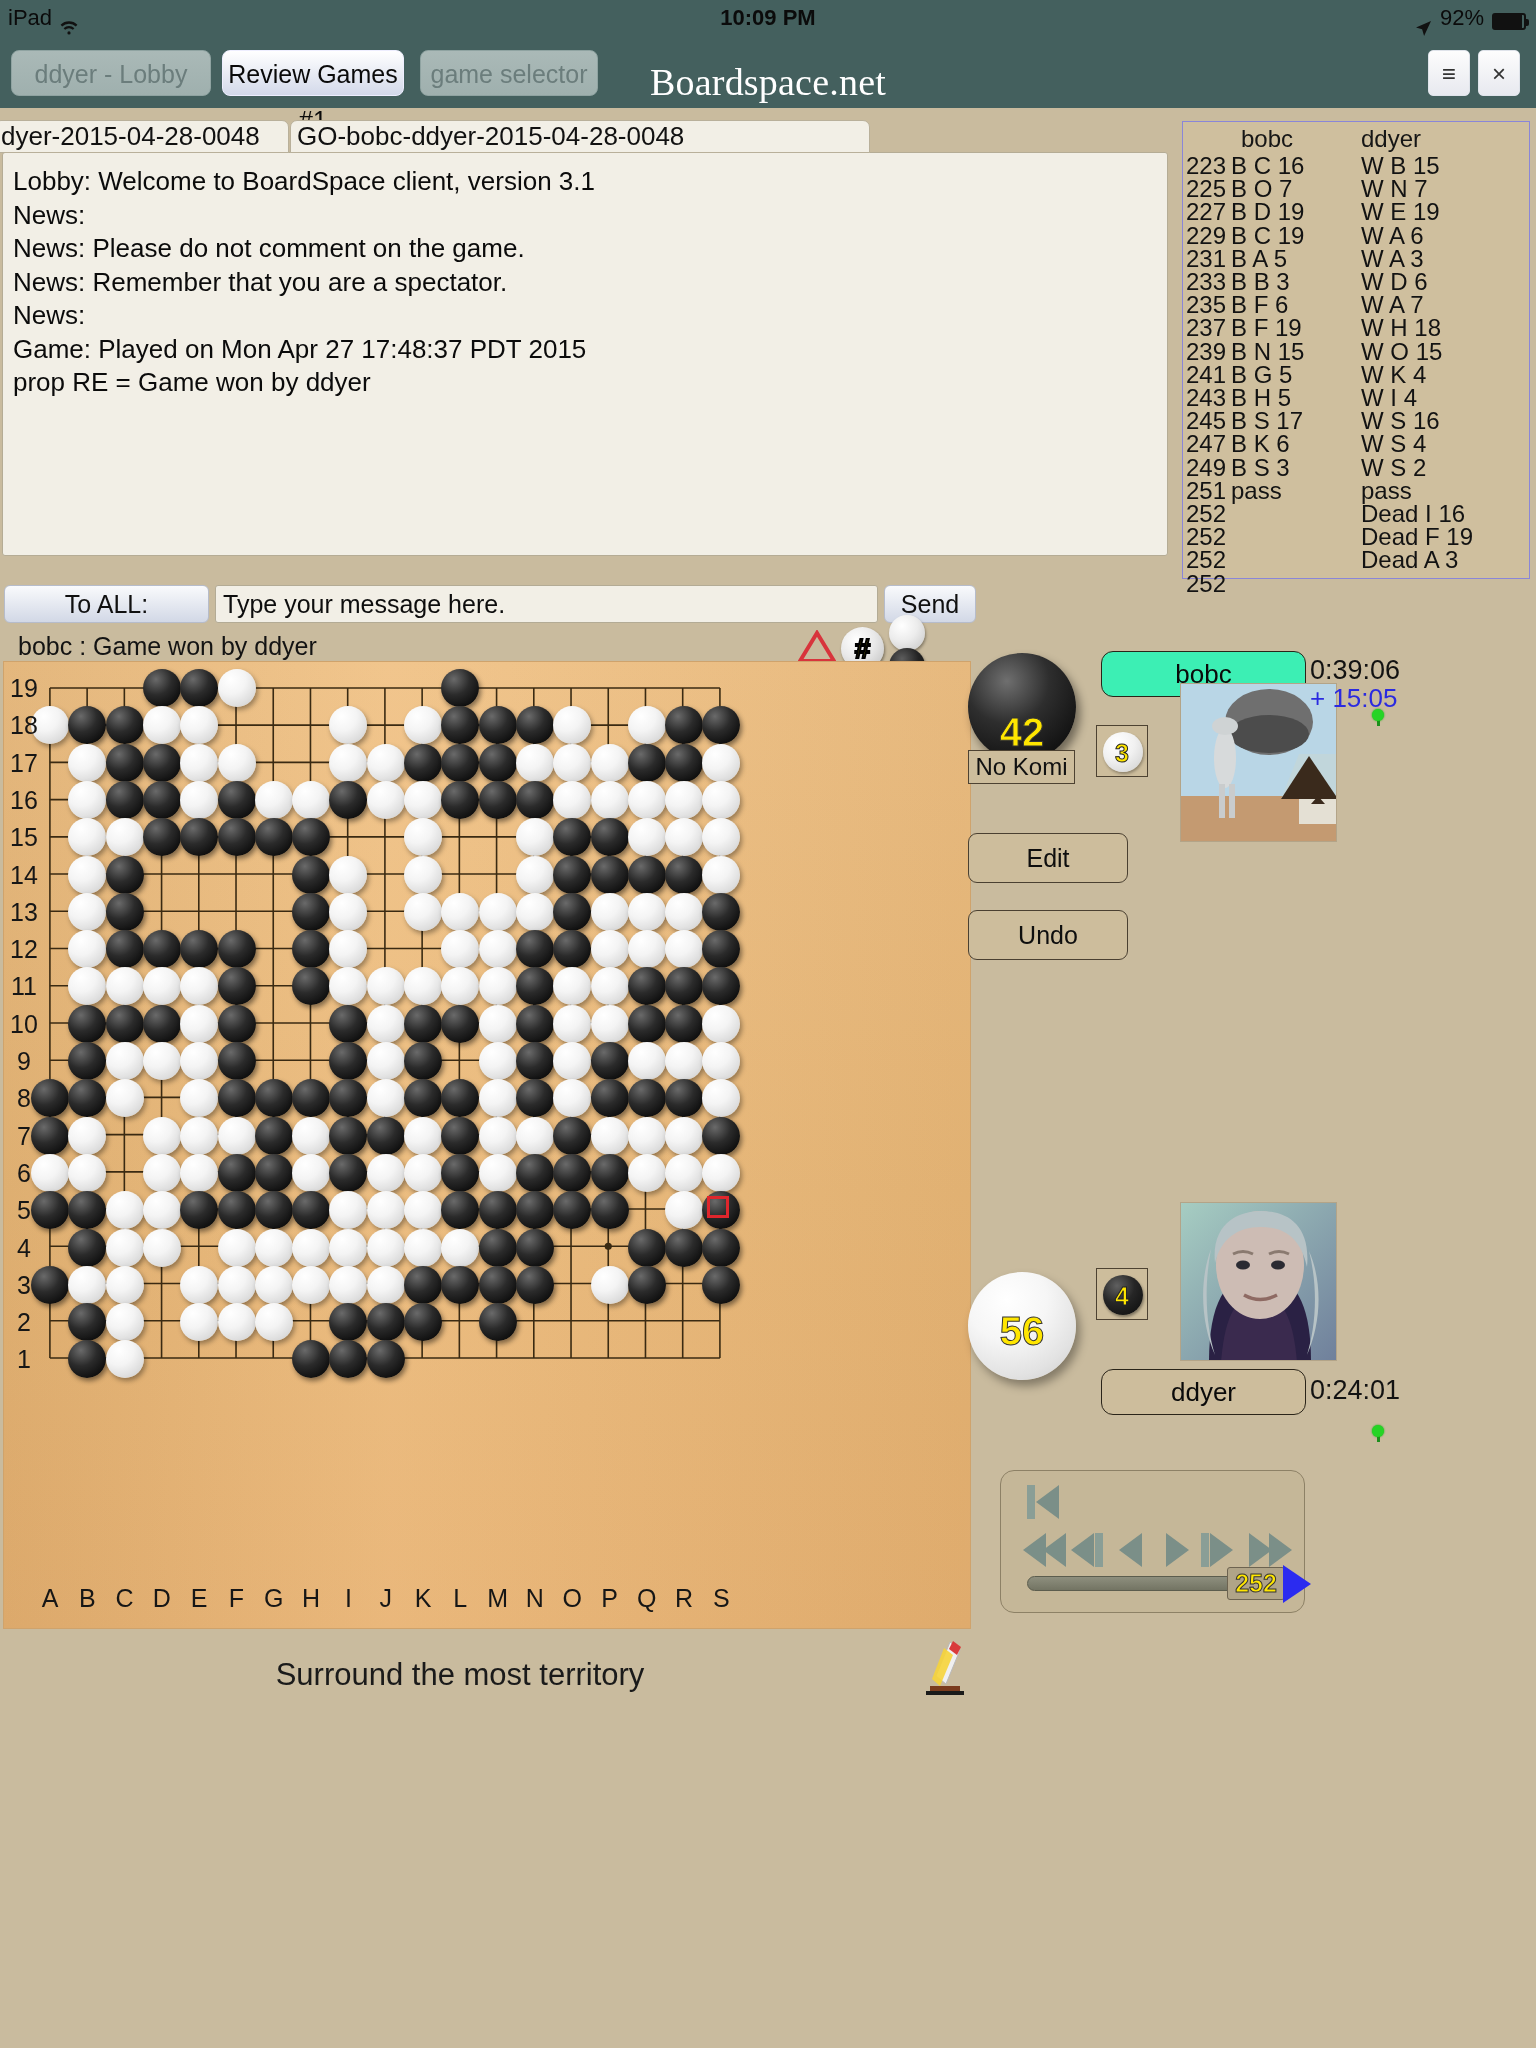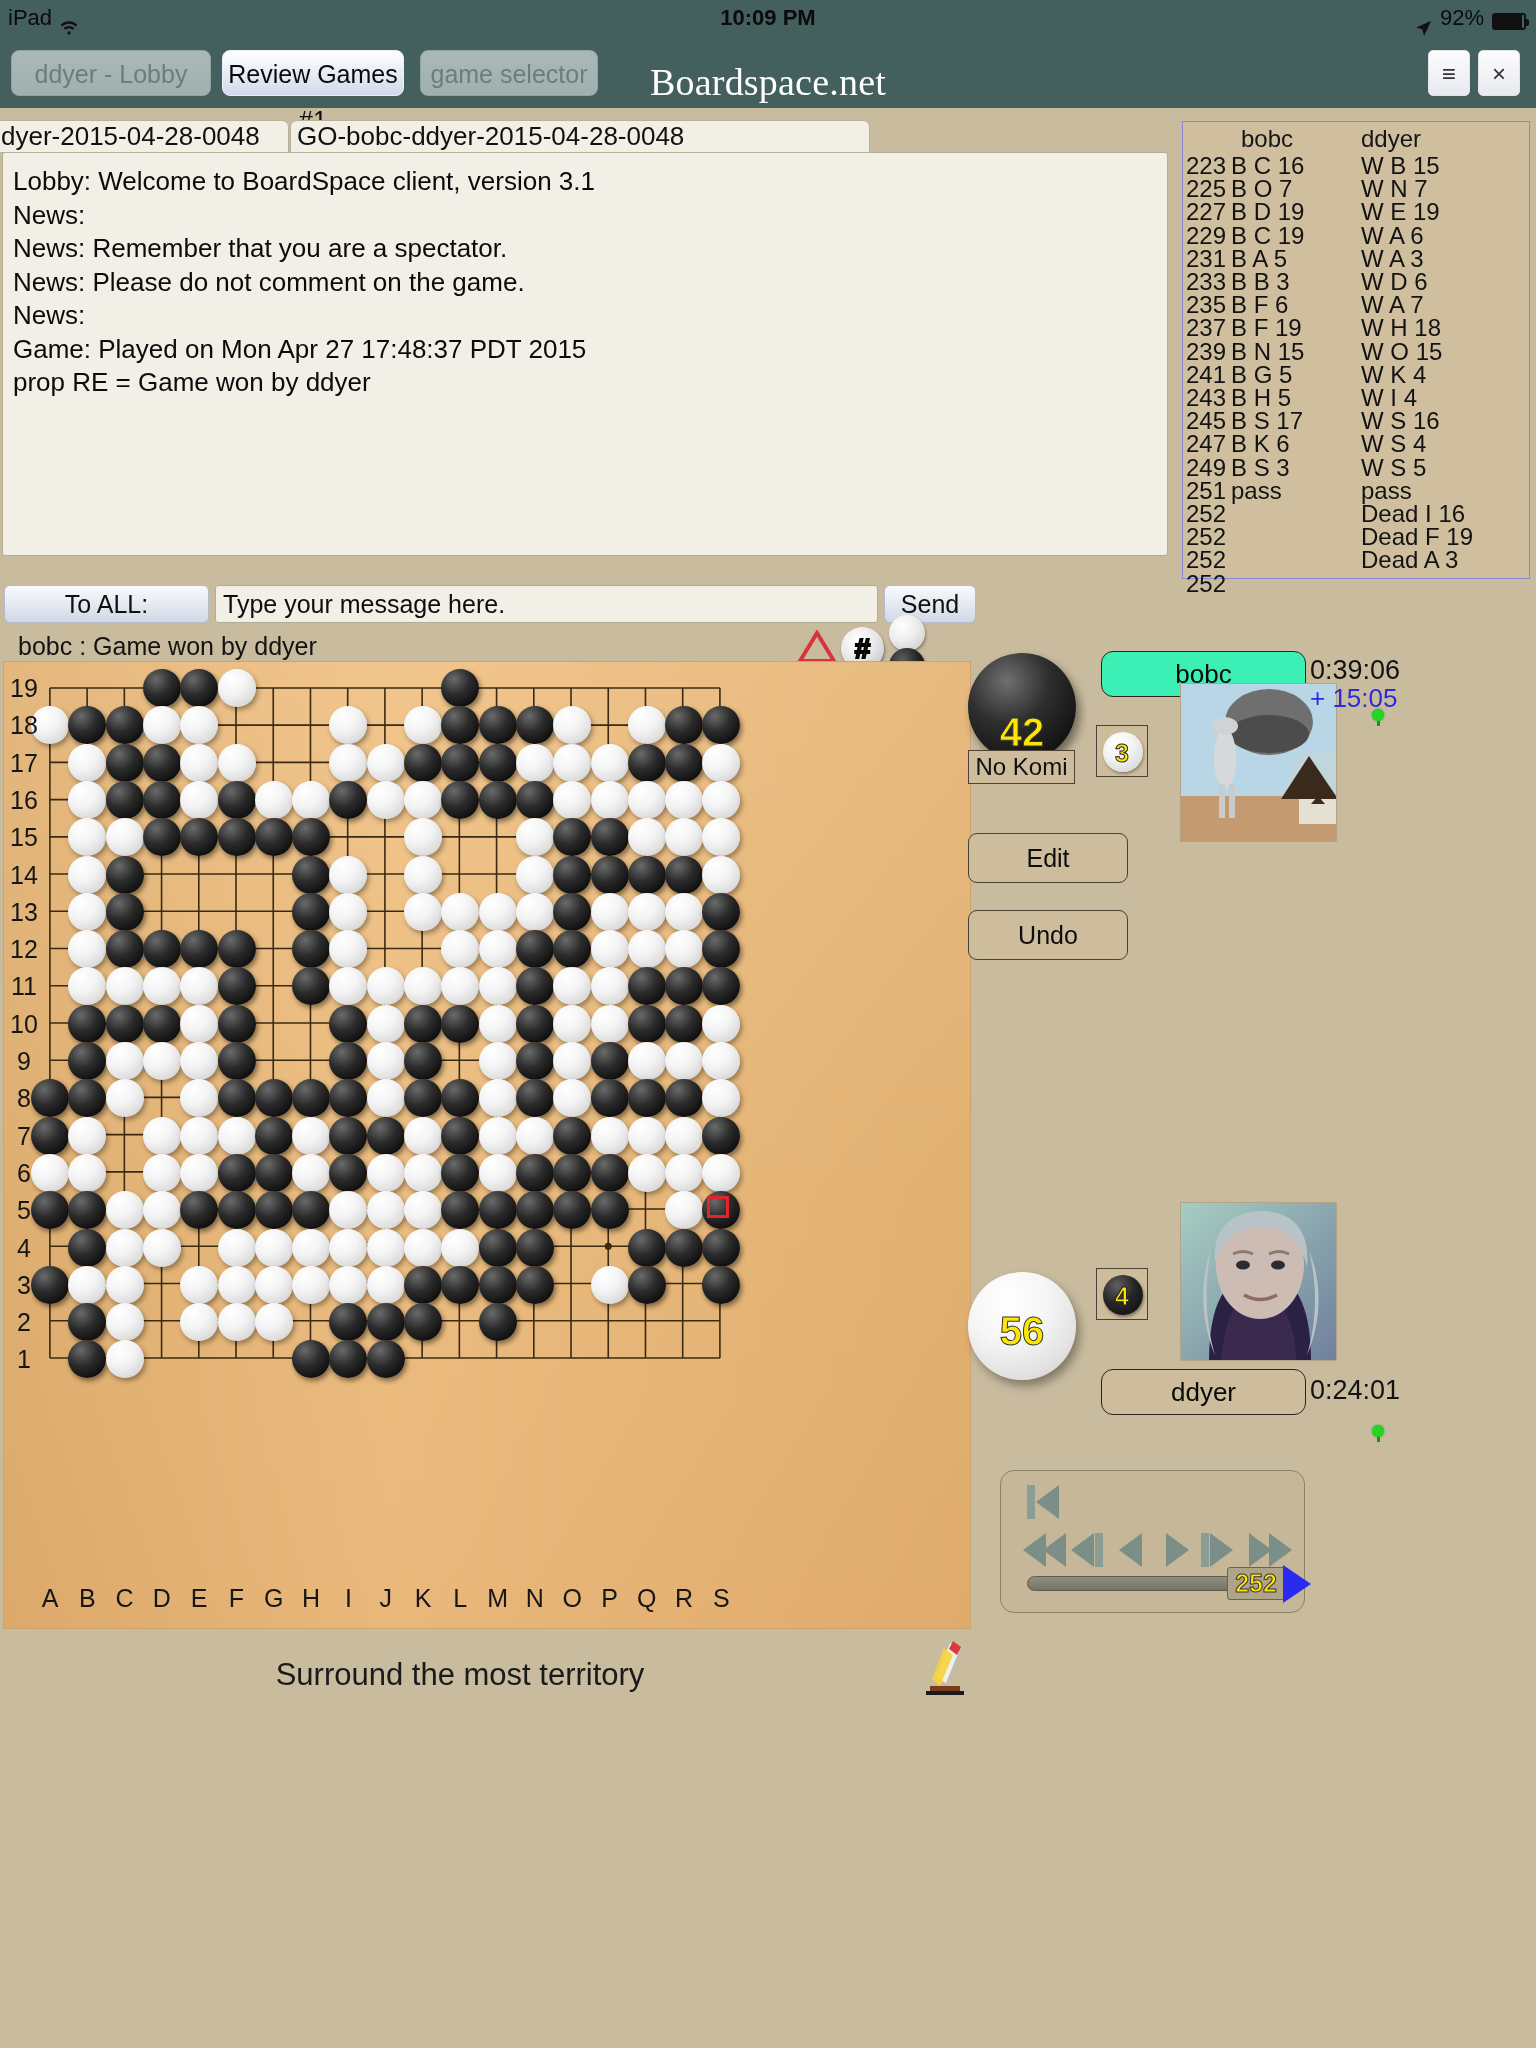--- a/index.html
+++ b/index.html
@@ -280,22 +280,22 @@
 </div>
 
 <div id="logwrap">
   <div class="filetabs">
     <div class="ftab" id="ftab-1">dyer-2015-04-28-0048</div>
     <div class="ftab" id="ftab-2">GO-bobc-ddyer-2015-04-28-0048</div>
   </div>
   <div id="logbox">
       <div class="line">Lobby: Welcome to BoardSpace client, version 3.1</div>
       <div class="line">News:</div>
+      <div class="line">News: Please do not comment on the game.</div>
       <div class="line">News: Remember that you are a spectator.</div>
-      <div class="line">News: Please do not comment on the game.</div>
       <div class="line">News:</div>
       <div class="line">Game: Played on Mon Apr 27 17:48:37 PDT 2015</div>
       <div class="line">prop RE = Game won by ddyer</div>
     </div>
 </div>
 
 <div id="movelist">
   <div class="hdr">
     <span class="h1">bobc</span>
     <span class="h2">ddyer</span>
@@ -362,21 +362,21 @@
         <span class="mw">W S 16</span>
       </div>
       <div class="mv-row">
         <span class="mn">247</span>
         <span class="mb">B K 6</span>
         <span class="mw">W S 4</span>
       </div>
       <div class="mv-row">
         <span class="mn">249</span>
         <span class="mb">B S 3</span>
-        <span class="mw">W S 5</span>
+        <span class="mw">W S 2</span>
       </div>
       <div class="mv-row">
         <span class="mn">251</span>
         <span class="mb">pass</span>
         <span class="mw">pass</span>
       </div>
       <div class="mv-row">
         <span class="mn">252</span>
         <span class="mb"></span>
         <span class="mw">Dead I 16</span>

